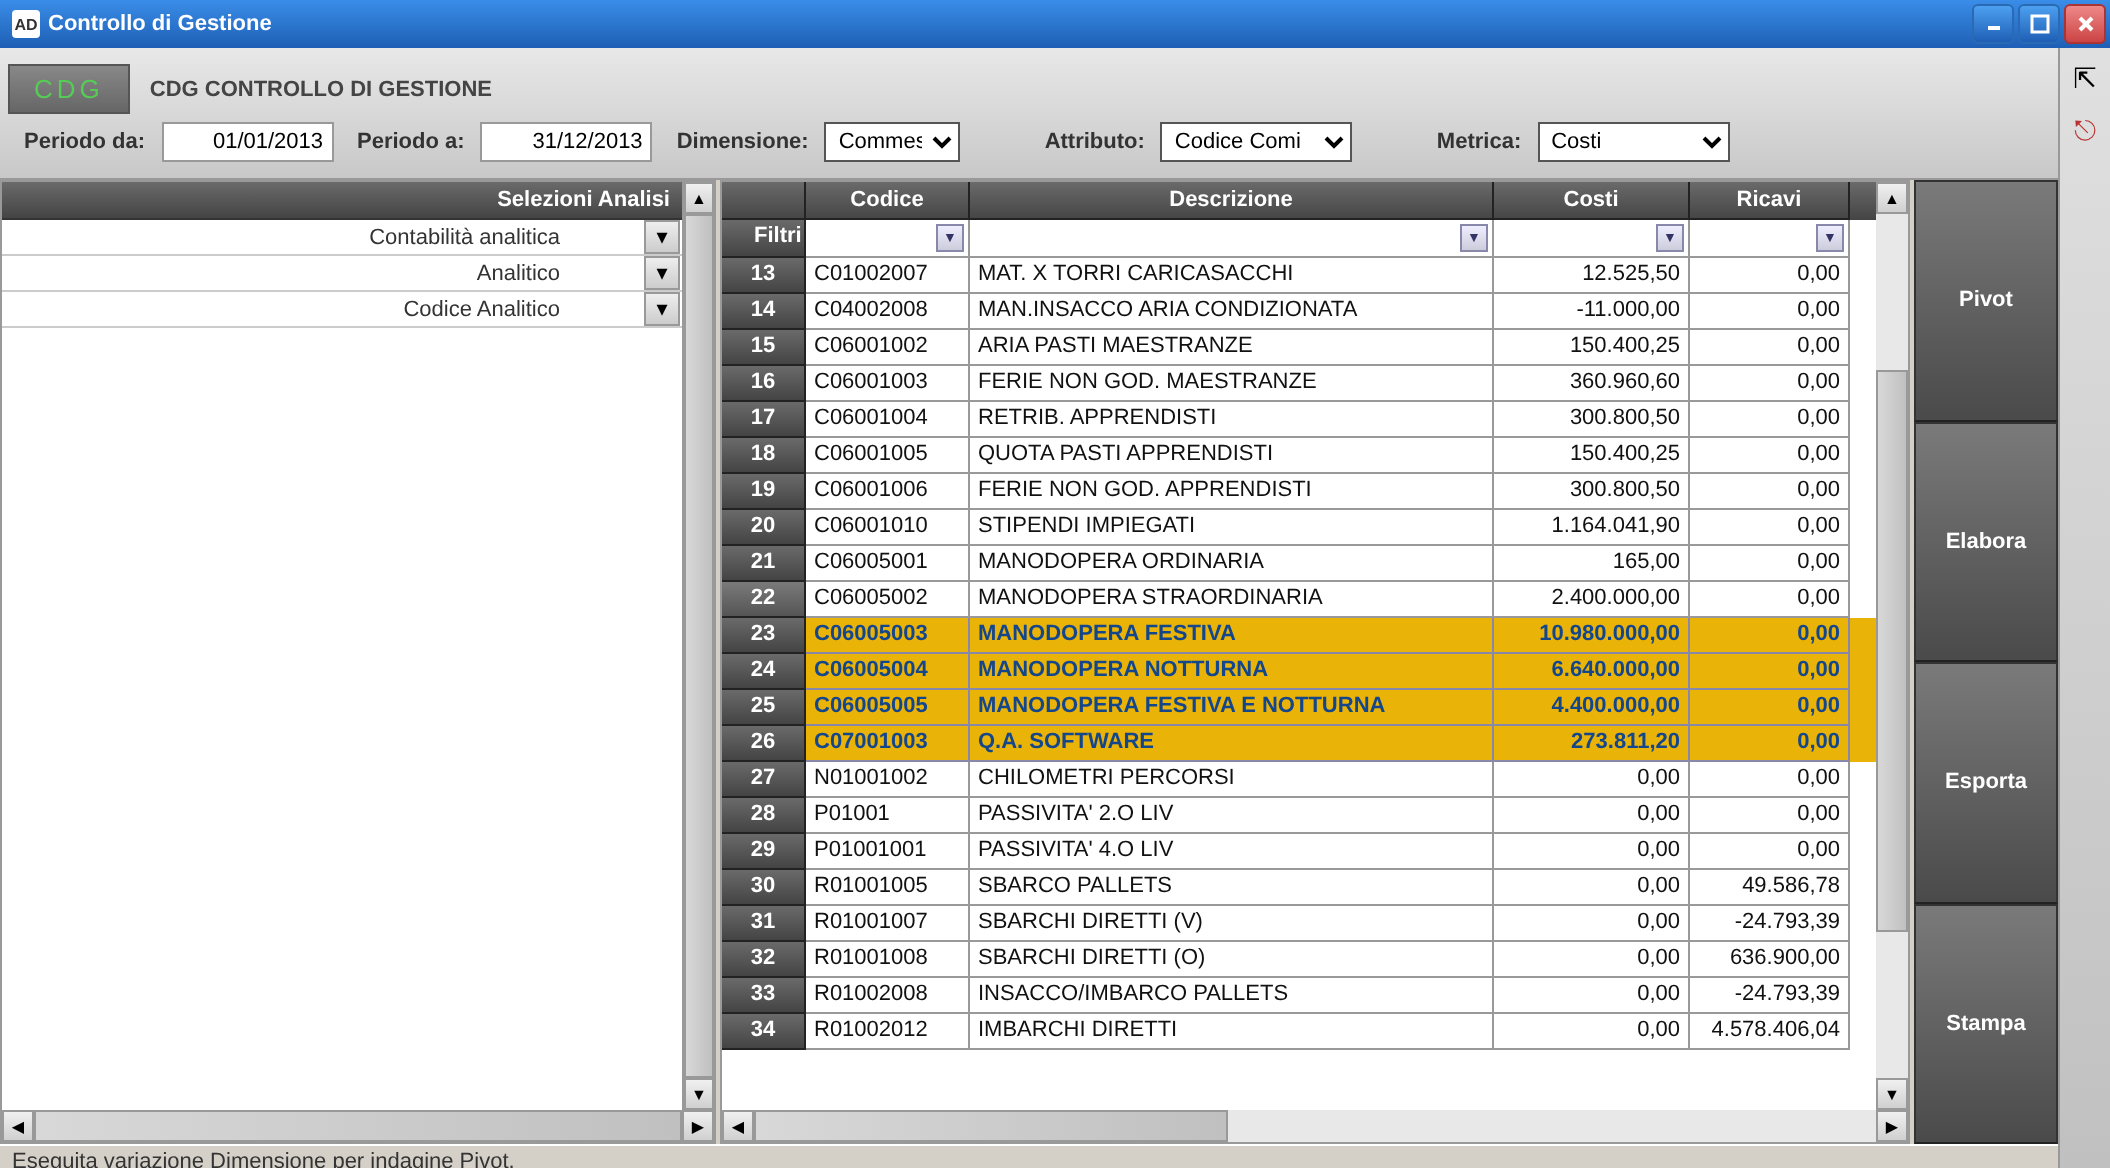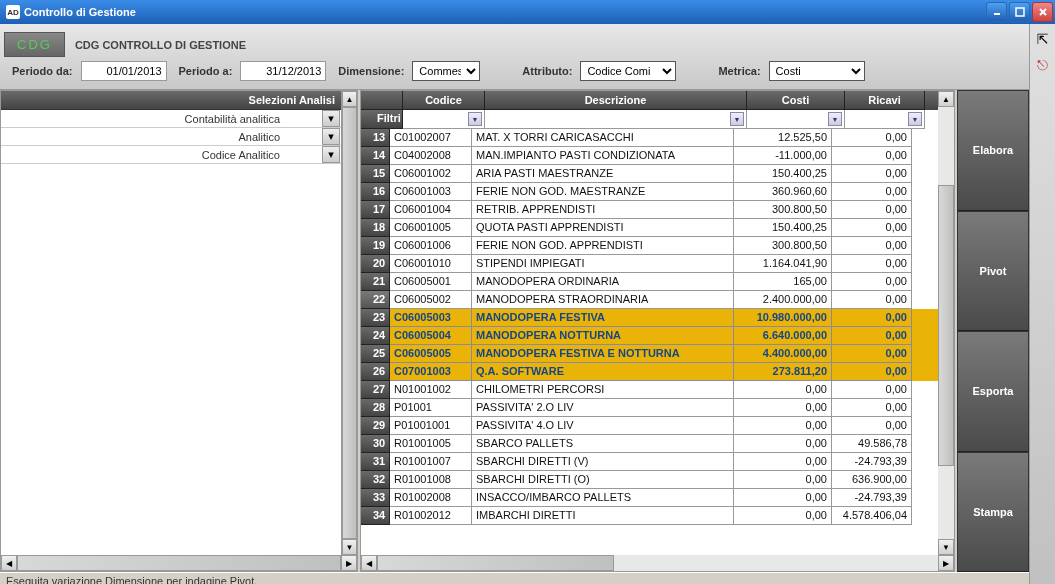--- a/index.html
+++ b/index.html
@@ -30,21 +30,21 @@
 .grid-head { display: flex; background: linear-gradient(to bottom, #6a6a6a, #444); }
 .gh { color: #fff; font-weight: bold; text-align: center; padding: 3px 0; border-right: 1px solid #222; border-bottom: 1px solid #222; }
 .filter-row { display: flex; }
 .filter-row .fh { background: linear-gradient(to bottom, #6a6a6a, #444); color: #fff; font-weight: bold; text-align: center; padding: 2px 16px; border-right: 1px solid #222; border-bottom: 1px solid #222; }
 .filter-cell { background: #fff; border-right: 1px solid #999; border-bottom: 1px solid #999; height: 19px; display: flex; align-items: center; justify-content: flex-end; padding-right: 2px; }
 .fc-dd { width: 14px; height: 14px; background: linear-gradient(to bottom, #eef, #ccd); border: 1px solid #88a; display: flex; align-items: center; justify-content: center; font-size: 7px; color: #336; cursor: pointer; }
 .grid-body { overflow: hidden; }
 .grow { display: flex; height: 18px; }
 .grow.sel { background: #eab308; }
 .grow.cur .gc-n { background: linear-gradient(to bottom, #7a7a7a, #555); }
-.gc-n { width: 29px; background: linear-gradient(to bottom, #6a6a6a, #444); color: #fff; font-weight: bold; text-align: center; padding: 2px 12px; border-right: 1px solid #222; border-bottom: 1px solid #222; }
+.gc-n { width: 42px; background: linear-gradient(to bottom, #6a6a6a, #444); color: #fff; font-weight: bold; text-align: center; padding: 2px 12px; border-right: 1px solid #222; border-bottom: 1px solid #222; }
 .gc { border-right: 1px solid #999; border-bottom: 1px solid #999; padding: 2px 4px; color: #111; overflow: hidden; white-space: nowrap; }
 .grow.sel .gc { color: #14468c; font-weight: bold; border-color: #88a; }
 .gc.num { text-align: right; }
 .grid-vscroll { width: 16px; background: #e8e8e8; display: flex; flex-direction: column; }
 .grid-hscroll { height: 16px; background: #e8e8e8; display: flex; }
 .right-panel { width: 72px; display: flex; flex-direction: column; margin-left: 2px; }
 .rp-btn { flex: 1; background: linear-gradient(to bottom, #7a7a7a, #4a4a4a); color: #fff; font-weight: bold; display: flex; align-items: center; justify-content: center; border: 1px solid #333; border-bottom: 1px solid #222; cursor: pointer; }
 .far-right { width: 26px; background: linear-gradient(to bottom, #e0e0e0, #c0c0c0); display: flex; flex-direction: column; align-items: center; padding-top: 6px; gap: 8px; border-left: 1px solid #999; }
 .fr-icon { width: 18px; height: 18px; display: flex; align-items: center; justify-content: center; cursor: pointer; font-size: 14px; }
 .statusbar { height: 18px; background: #d4d0c8; padding: 2px 6px; color: #333; border-top: 1px solid #fff; }
@@ -165,21 +165,21 @@
                 <div class="grow">
                   <div class="gc-n">13</div>
                   <div class="gc c-cod">C01002007</div>
                   <div class="gc c-des">MAT. X TORRI CARICASACCHI</div>
                   <div class="gc c-cos num">12.525,50</div>
                   <div class="gc c-ric num">0,00</div>
                 </div>
                 <div class="grow">
                   <div class="gc-n">14</div>
                   <div class="gc c-cod">C04002008</div>
-                  <div class="gc c-des">MAN.IMPIANTO PASTI CONDIZIONATA</div>
+                  <div class="gc c-des">MAN.INSACCO ARIA CONDIZIONATA</div>
                   <div class="gc c-cos num">-11.000,00</div>
                   <div class="gc c-ric num">0,00</div>
                 </div>
                 <div class="grow">
                   <div class="gc-n">15</div>
                   <div class="gc c-cod">C06001002</div>
                   <div class="gc c-des">ARIA PASTI MAESTRANZE</div>
                   <div class="gc c-cos num">150.400,25</div>
                   <div class="gc c-ric num">0,00</div>
                 </div>
@@ -328,22 +328,22 @@
     </div>
     <div class="grid-hscroll">
       <div class="sc-btn" style="width:16px">◀</div>
       <div class="sc-thumb" style="width:40%"></div>
       <div style="flex:1"></div>
       <div class="sc-btn" style="width:16px">▶</div>
     </div>
   </div>
 
   <div class="right-panel" id="right-panel">
+          <div class="rp-btn">Pivot</div>
           <div class="rp-btn">Elabora</div>
-          <div class="rp-btn">Pivot</div>
           <div class="rp-btn">Esporta</div>
           <div class="rp-btn">Stampa</div>
         </div>
 </div>
 
 <div class="statusbar">Eseguita variazione Dimensione per indagine Pivot.</div>
 </div>
 
 <div class="far-right">
   <span class="fr-icon">⇱</span>

